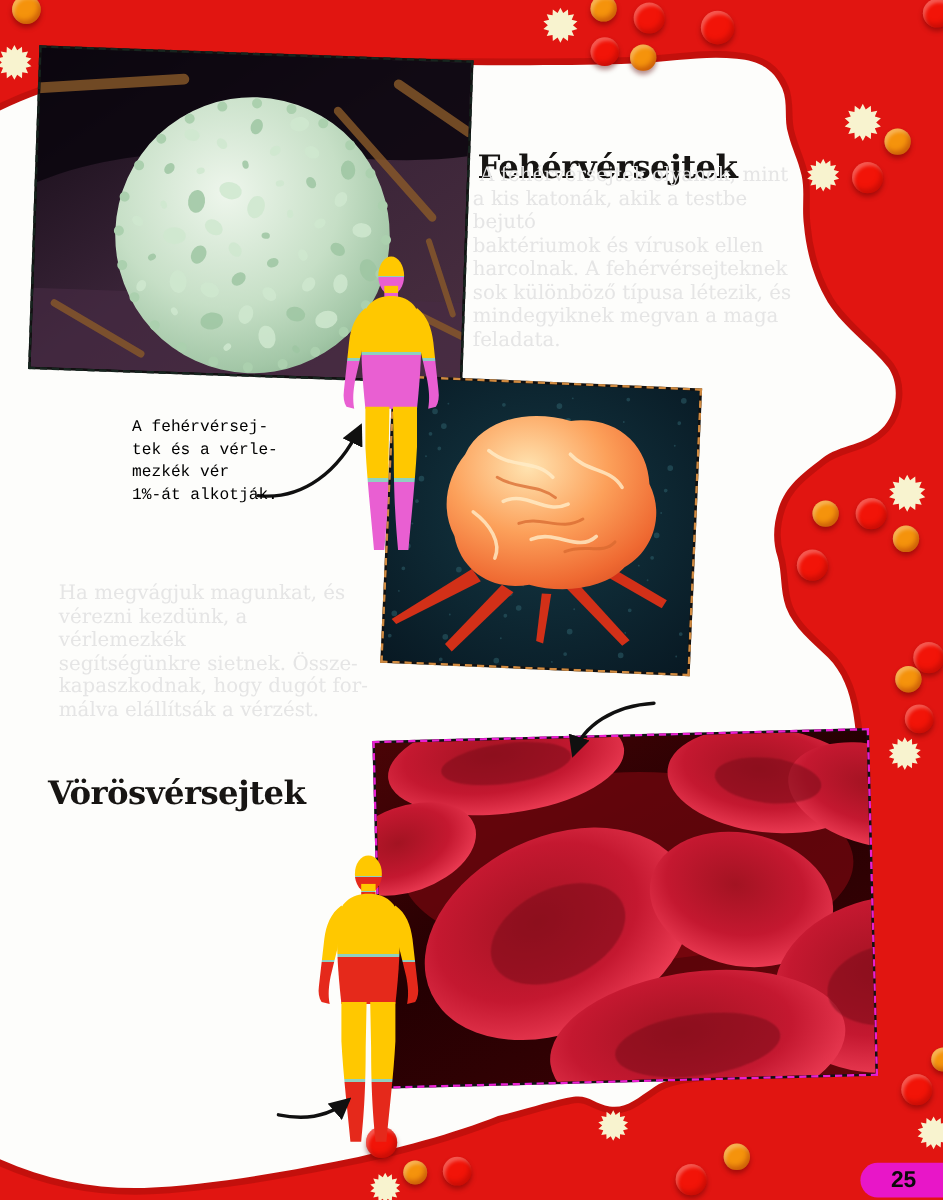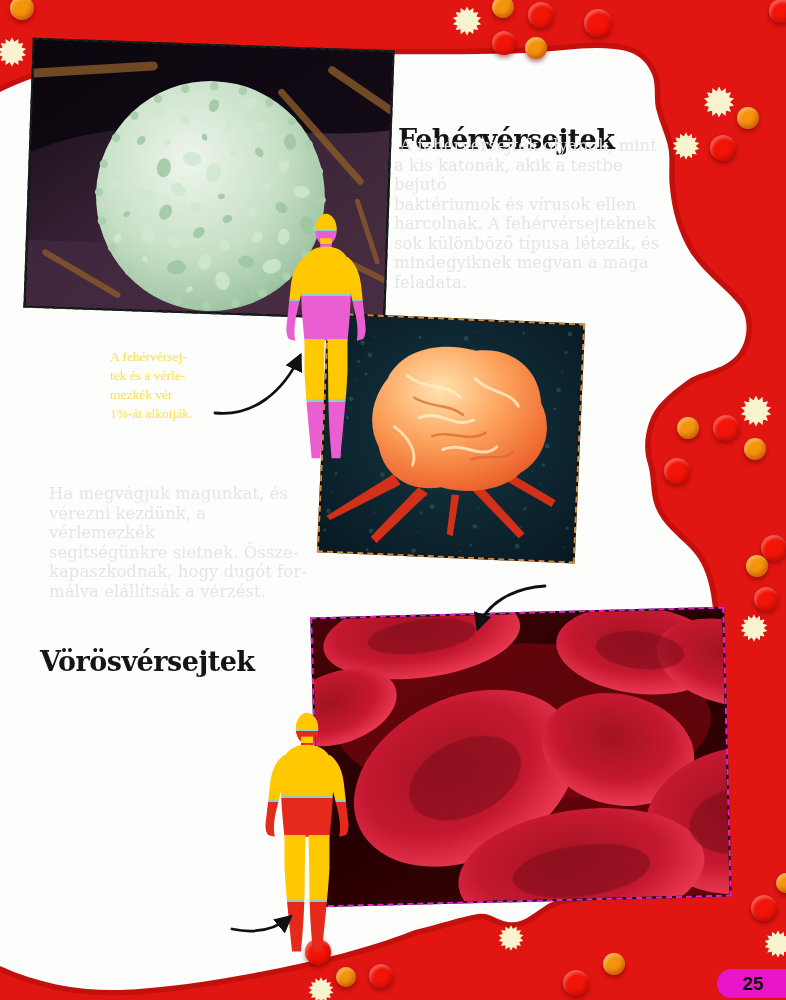--- a/index.html
+++ b/index.html
@@ -13,22 +13,22 @@
   .photo{position:absolute;z-index:2;border:2px dashed #223;overflow:hidden;background:#111;}
   .photo svg{display:block;width:100%;height:100%;}
   .photo-wbc{left:28px;top:44px;width:362px;height:270px;transform:rotate(2deg);border-color:#17251f;}
   .photo-plt{left:322px;top:318px;width:258px;height:240px;transform:rotate(2.5deg);border-color:#d08a40;}
   .photo-rbc{left:314px;top:612px;width:414px;height:290px;transform:rotate(-1.5deg);border-color:#ea1fd2;}
   svg.figure{position:absolute;z-index:3;}
   svg.arrows{position:absolute;left:0;top:0;z-index:4;pointer-events:none;}
   .heading{position:absolute;z-index:4;font-weight:700;font-size:27px;color:#171513;letter-spacing:-0.5px;}
   .para{position:absolute;z-index:4;font-size:16.5px;line-height:19.5px;color:#e5e5e5;white-space:pre-line;}
   .para.indent{text-indent:6px;}
-  .callout{position:absolute;z-index:4;font-family:Liberation Serif, serif;font-weight:500;
-           font-size:13.5px;line-height:19px;color:#fde047;white-space:pre-line;}
+  .callout{position:absolute;z-index:4;font-family:Liberation Mono, monospace;font-weight:500;
+           font-size:13.5px;line-height:19px;color:#000000;white-space:pre-line;}
   .page-badge{position:absolute;z-index:5;left:717px;top:969px;width:72px;height:29px;
               background:#e816c8;border-radius:15px 0 0 15px;text-align:center;
               font-family:"Liberation Sans",sans-serif;font-weight:700;font-size:19px;
               line-height:29px;color:#0a0a0a;}
 </style>
 </head>
 <body>
 
 <div class="page">
 

